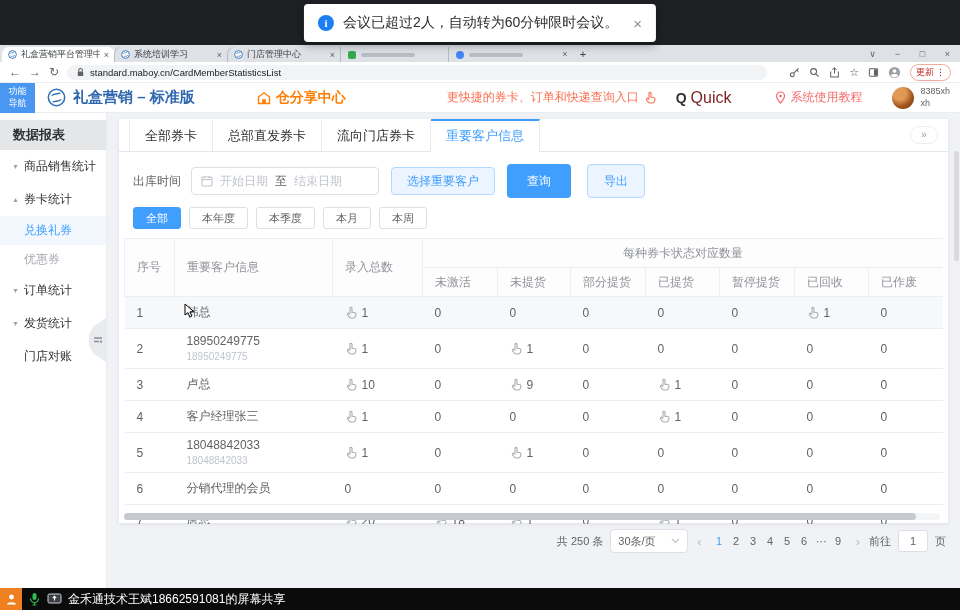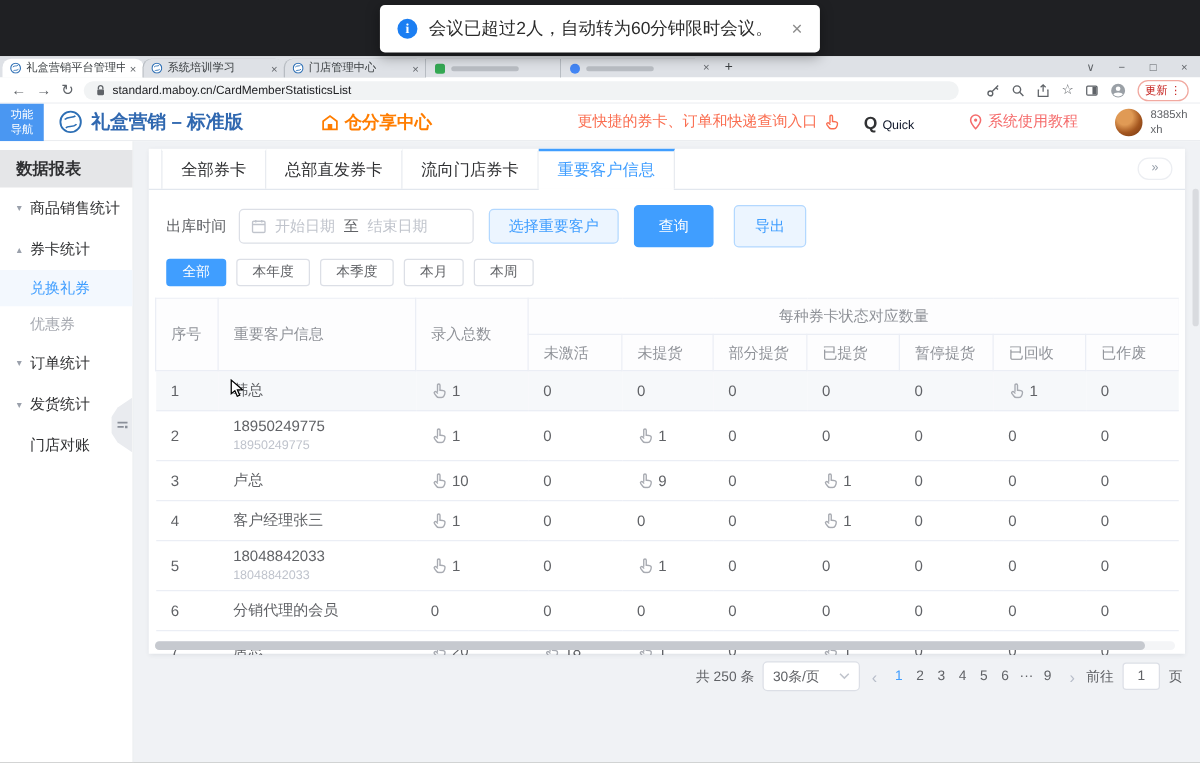--- a/index.html
+++ b/index.html
@@ -44,21 +44,21 @@
   .appheader{height:30px;display:flex;align-items:center;border-bottom:1px solid #ebedf0;background:#fff}
   .navtoggle{width:35px;height:30px;background:#4A97F2;color:#fff;font-size:9px;line-height:1.25;
     display:flex;flex-direction:column;align-items:center;justify-content:center;flex:none}
   .brand{display:flex;align-items:center;gap:7px;margin-left:12px;white-space:nowrap}
   .brand-t{font-size:15px;font-weight:bold;color:#3068B0}
   .sharec{display:flex;align-items:center;gap:5px;margin-left:62px;color:#FF7D00;font-weight:bold;font-size:14px;white-space:nowrap}
   .hdr-right{margin-left:auto;display:flex;align-items:center;padding-right:10px;white-space:nowrap}
   .entry{color:#FA6E51;font-size:12px;display:flex;align-items:center;gap:5px}
   .quickbox{display:flex;align-items:baseline;gap:4px;margin-left:15px}
   .quick-q{font-weight:bold;font-size:14px;color:#303133}
-  .quick-t{font-size:10px;color:#0f172a}
+  .quick-t{font-size:16px;color:#7f1d1d}
   .tutor{display:flex;align-items:center;gap:4px;color:#F56C6C;font-size:12px;margin-left:44px}
   .avatar{width:22px;height:22px;border-radius:50%;margin-left:30px;flex:none;
     background:radial-gradient(circle at 35% 30%,#e09a55 0 30%,#a4561f 60%,#6e3410)}
   .uname{margin-left:6px;font-size:9px;color:#606266;line-height:1.25}
 
   
   .main{display:flex;height:497px}
   .sidebar{width:107px;background:#fff;position:relative;border-right:1px solid #e9ebee;flex:none}
   .sb-title{margin-top:7px;height:30px;background:#e5e6e8;display:flex;align-items:center;padding-left:13px;
     font-size:13px;font-weight:bold;color:#303133}
@@ -587,19 +587,36 @@
       </div>
     </div>
   </div>
 
   <div class="toast">
     <span class="info-ic">i</span>
     <span>会议已超过2人，自动转为60分钟限时会议。</span>
     <span class="toast-x">×</span>
   </div>
 
+  <div class="sharebar">
+    <span class="tile">
+      <svg width="13" height="13" viewBox="0 0 13 13">
+          <circle cx="6.5" cy="4" r="2.4" fill="#fff"></circle>
+          <path d="M2 11.5 c0-3 9-3 9 0 Z" fill="#fff"></path>
+        </svg>
+    </span>
+    <svg width="13" height="14" viewBox="0 0 13 14">
+        <rect x="4.5" y="1" width="4" height="7" rx="2" fill="#2EBD4E"></rect>
+        <path d="M2.5 6.5 a4 4 0 0 0 8 0 M6.5 10.5 V13 M4.5 13 h4" fill="none" stroke="#2EBD4E" stroke-width="1.2"></path>
+      </svg>
+    <svg width="15" height="12" viewBox="0 0 15 12">
+        <rect x="1" y="1" width="13" height="9" rx="1.5" fill="#3a3d42" stroke="#cfd3da" stroke-width="1"></rect>
+        <path d="M7.5 7.5 V3.6 M5.8 5.2 L7.5 3.4 l1.7 1.8" fill="none" stroke="#fff" stroke-width="1.1"></path>
+      </svg>
+    <span class="sharetext">金禾通技术王斌18662591081的屏幕共享</span>
+  </div>
 
   <div class="cursor">
     <svg width="11" height="15" viewBox="0 0 11 15">
         <path d="M1 1 L1 12 L3.9 9.6 L5.8 14 L7.8 13.1 L5.9 8.9 L9.8 8.6 Z" fill="#fff" stroke="#000" stroke-width="1"></path>
       </svg>
   </div>
 </div>
 
 </body></html>

